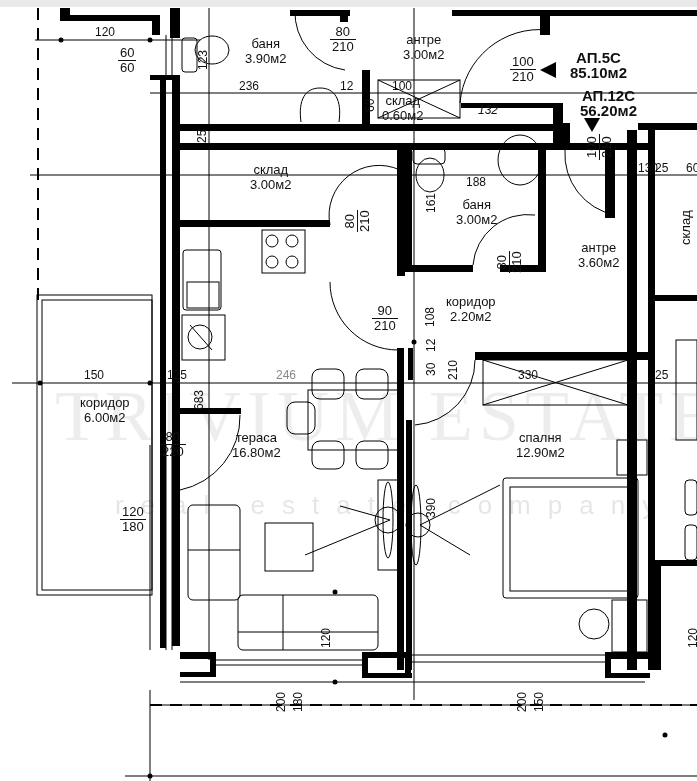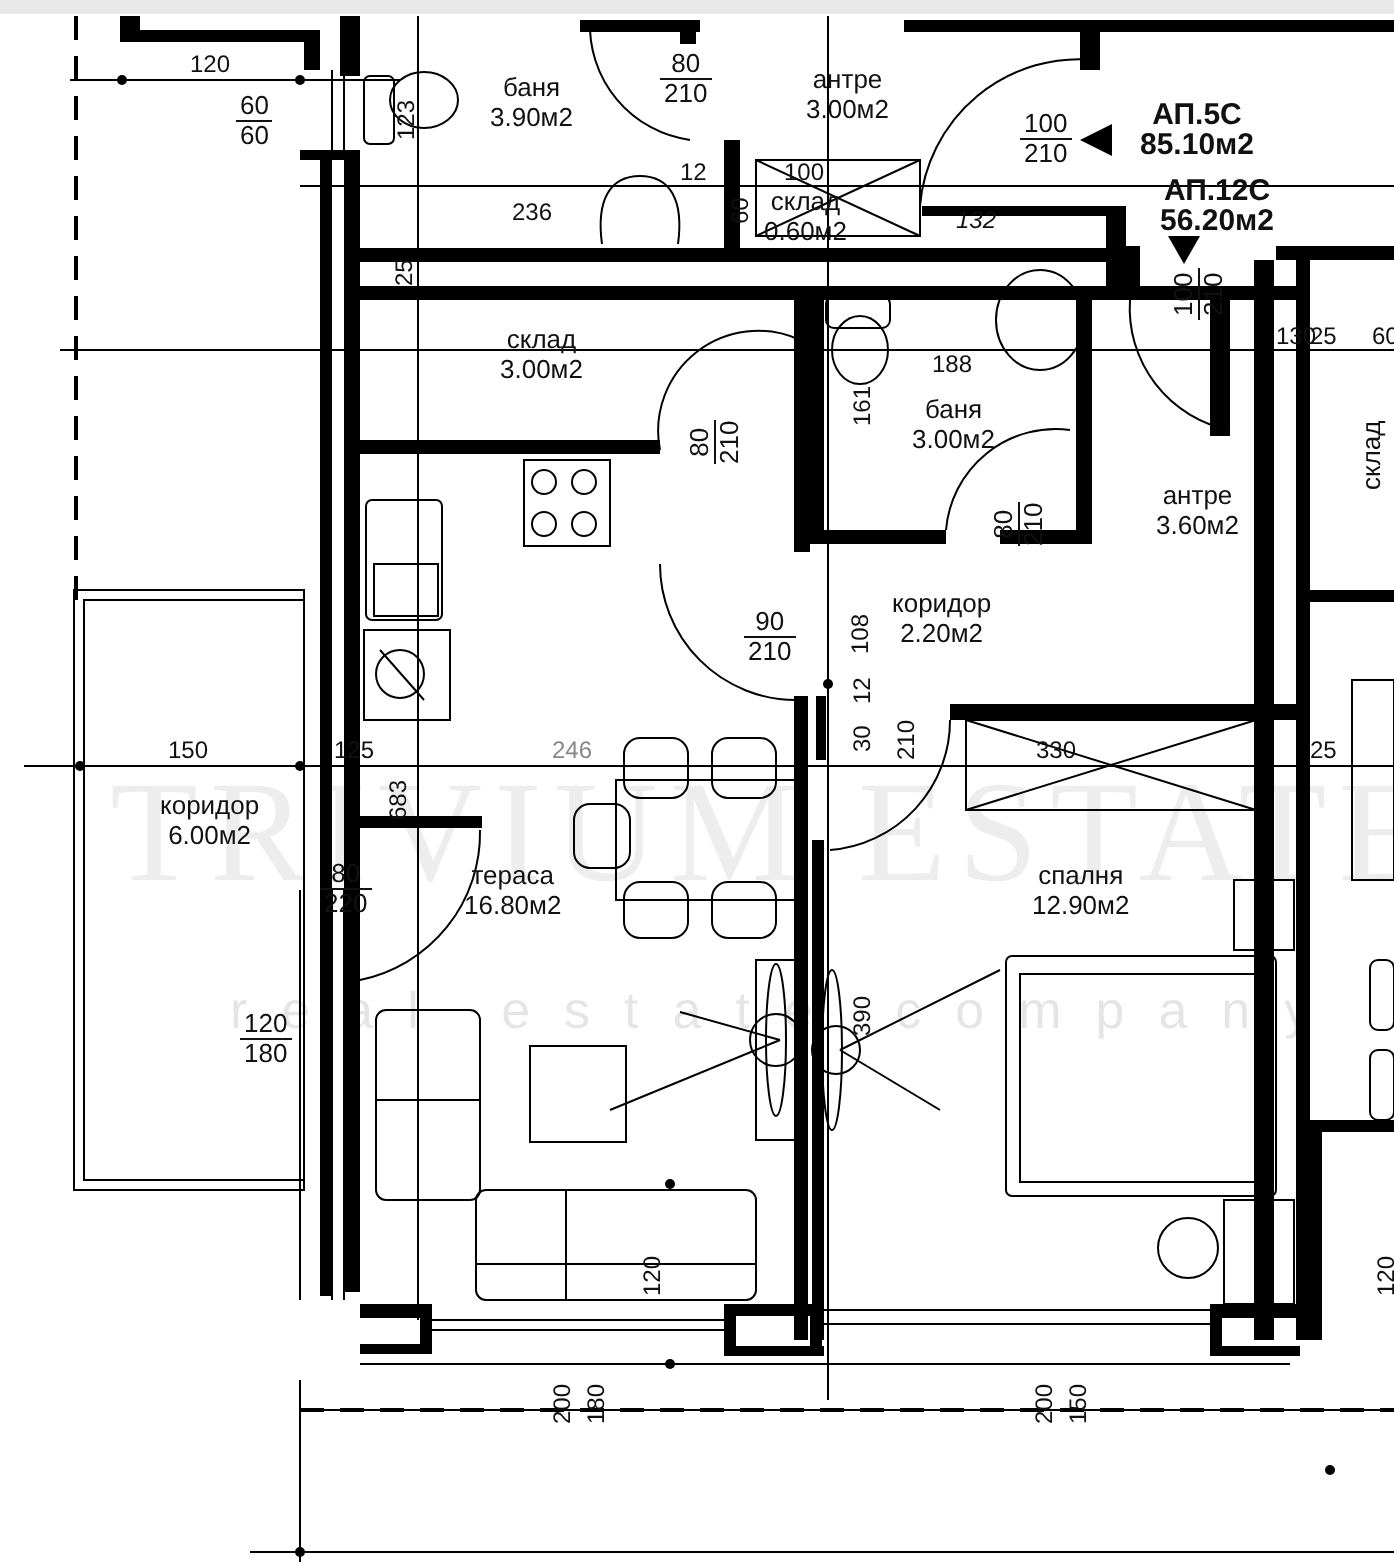--- a/index.html
+++ b/index.html
@@ -292,21 +292,21 @@
   <span class="num">120</span>
   <span class="den">180</span>
 </div>
 <div class="vdim" style="left:275px;top:712px;">200</div>
 <div class="vdim" style="left:292px;top:712px;">180</div>
 <div class="vdim" style="left:516px;top:712px;">200</div>
 <div class="vdim" style="left:533px;top:712px;">150</div>
 
 <div class="dim" style="left:95px;top:26px;">120</div>
 <div class="vdim" style="left:197px;top:70px;">123</div>
-<div class="dim" style="left:256px;top:80px;margin-top:20px;">236</div>
+<div class="dim" style="left:239px;top:80px;">236</div>
 <div class="dim" style="left:340px;top:80px;">12</div>
 <div class="dim" style="left:392px;top:80px;">100</div>
 <div class="vdim" style="left:364px;top:112px;">60</div>
 <div class="dim" style="left:478px;top:104px;font-style:italic;">132</div>
 <div class="vdim" style="left:196px;top:143px;">25</div>
 <div class="dim" style="left:593px;top:162px;margin-left:45px;">130</div>
 <div class="dim" style="left:655px;top:162px;">25</div>
 <div class="dim" style="left:686px;top:162px;">60</div>
 <div class="dim" style="left:466px;top:176px;">188</div>
 <div class="vdim" style="left:425px;top:213px;">161</div>

